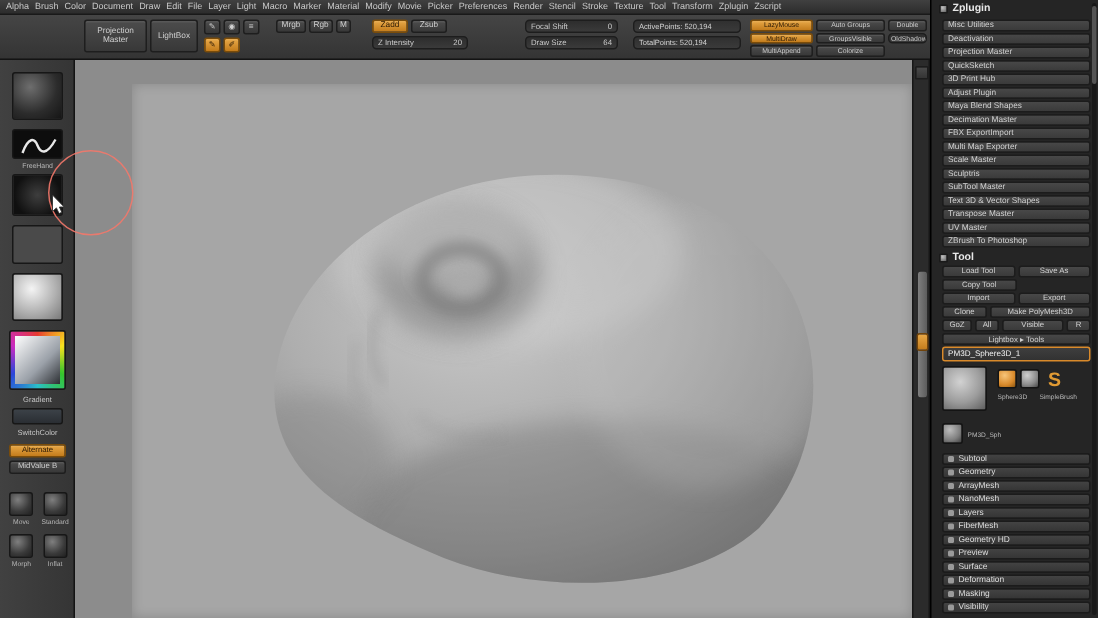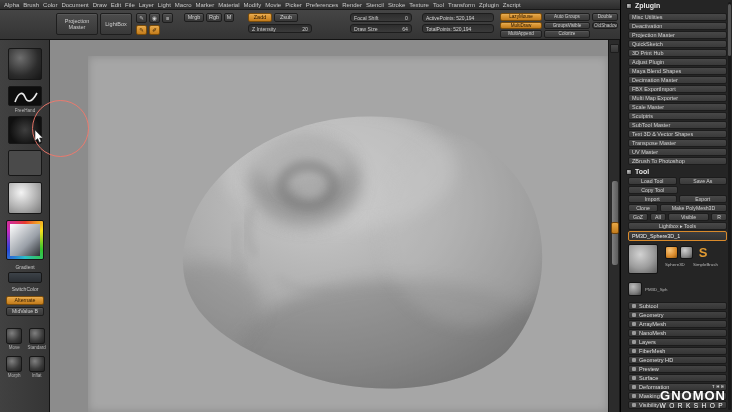--- a/index.html
+++ b/index.html
@@ -381,19 +381,14 @@
 
     <div id="panel-scroll"></div>
     <div id="panel-scroll-thumb"></div>
   </div>
 
   <div id="brush-cursor"></div>
   <svg id="pointer" width="10" height="13" viewBox="0 0 10 13">
     <polygon points="1,0 1,11 3.6,8.6 5.4,12.4 7.2,11.5 5.6,8 8.8,8" fill="#ffffff" stroke="#333333" stroke-width="0.6"></polygon>
   </svg>
 
-  <div id="watermark">
-    <span id="wm-the">THE</span>
-    <span id="wm-1">GNOMON</span>
-    <span id="wm-2">WORKSHOP</span>
-  </div>
 
 </div>
 
 </body></html>

